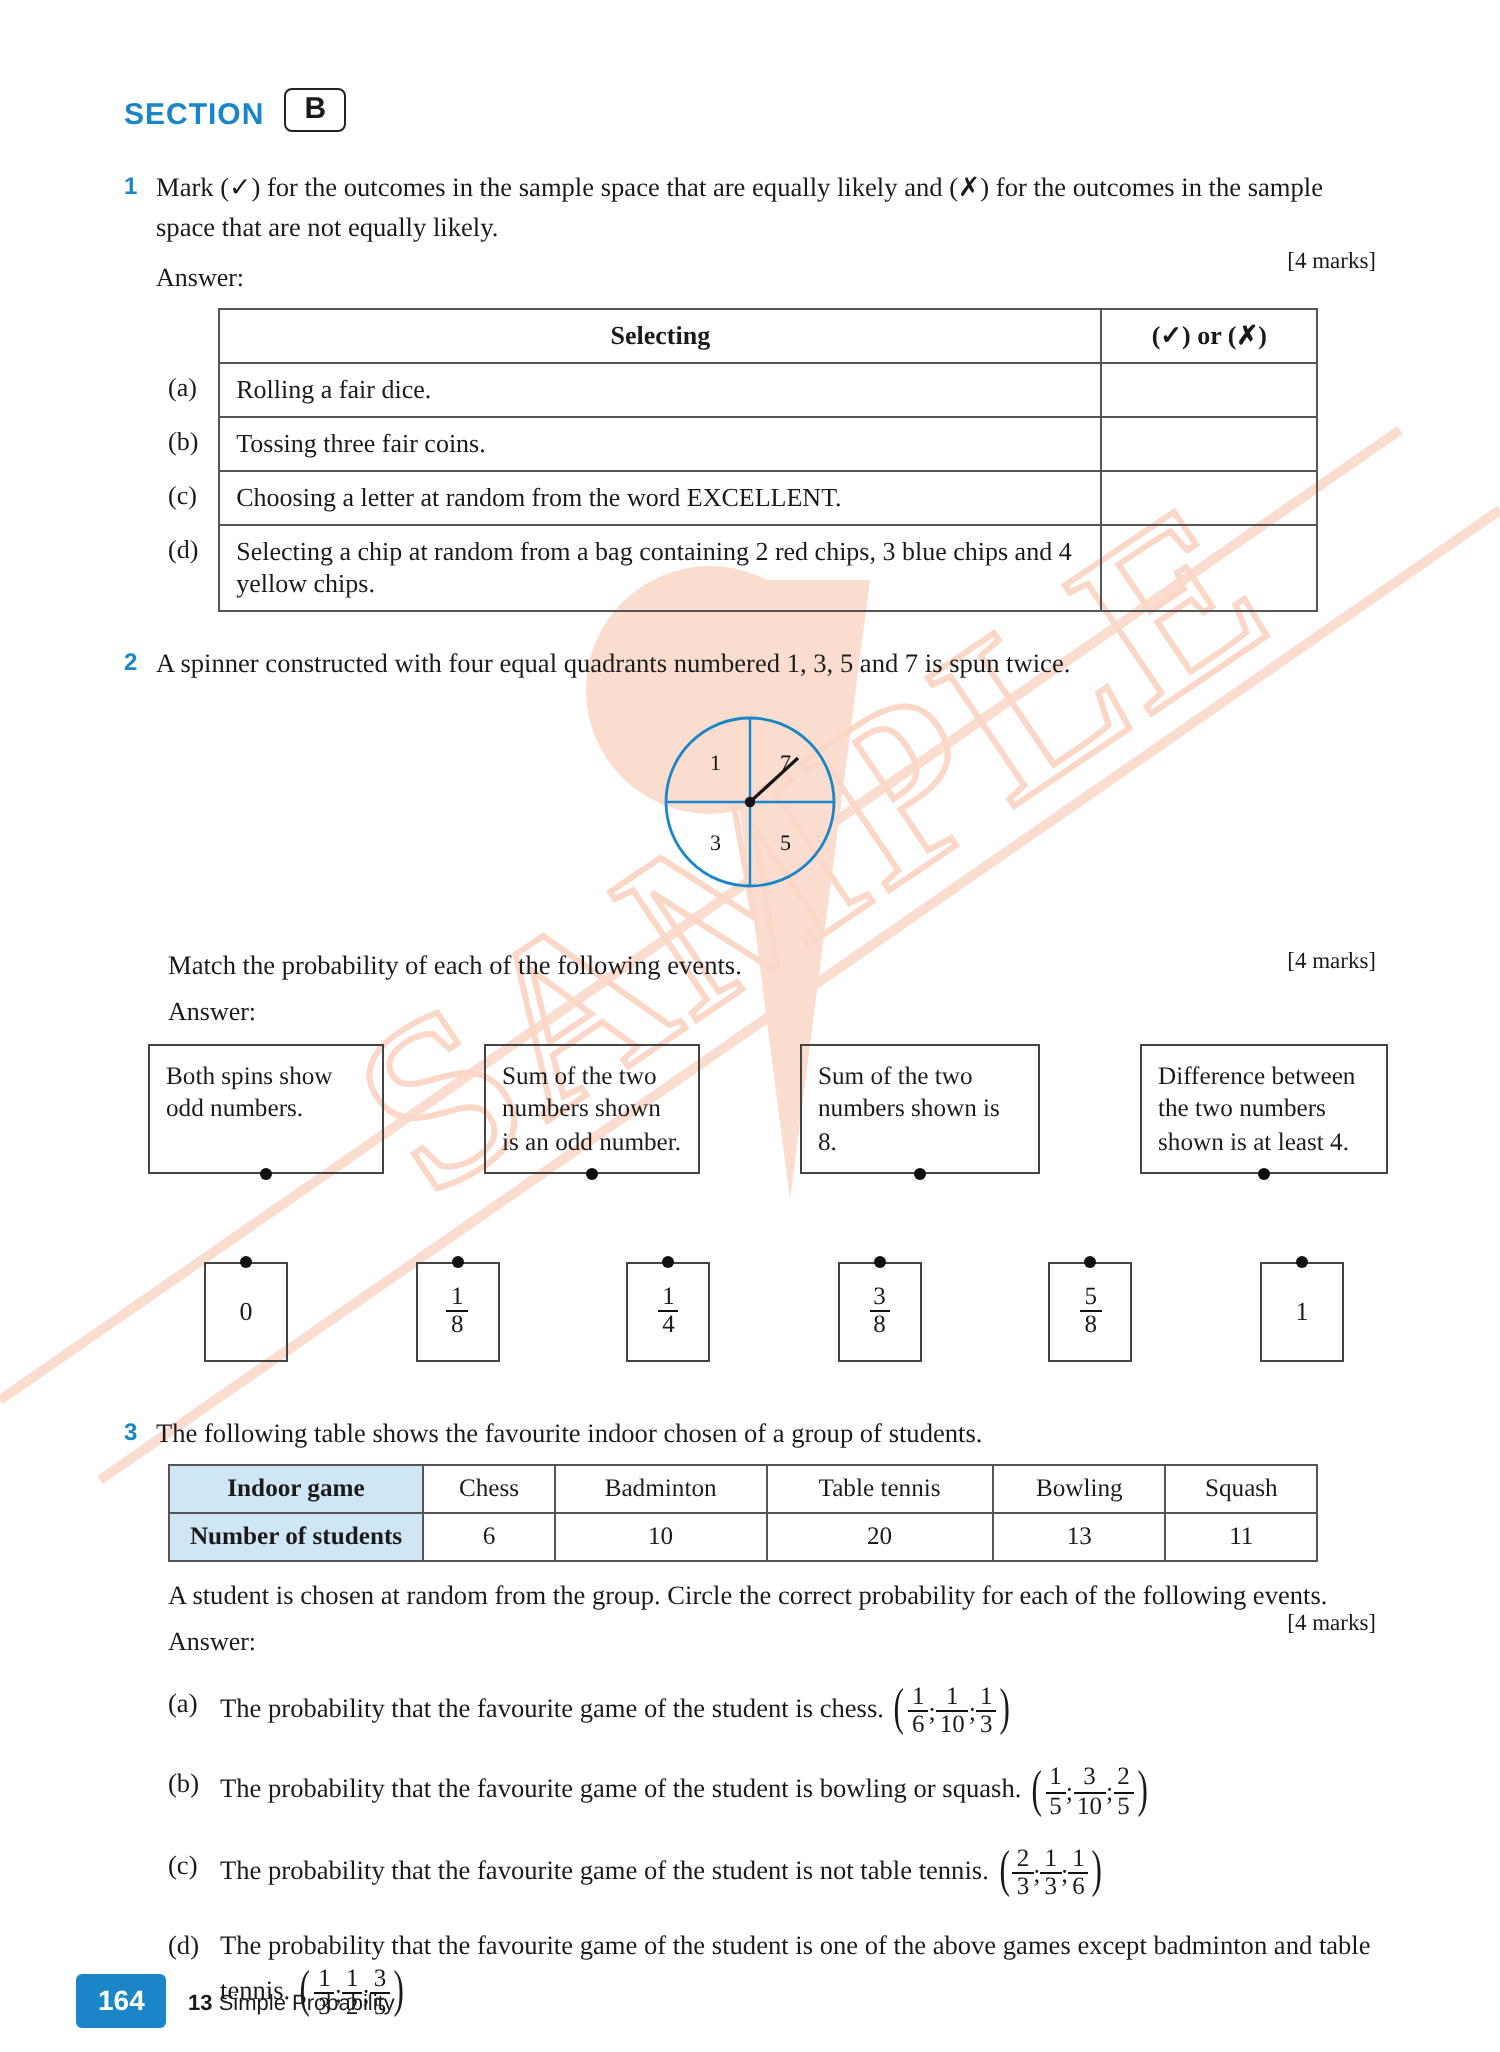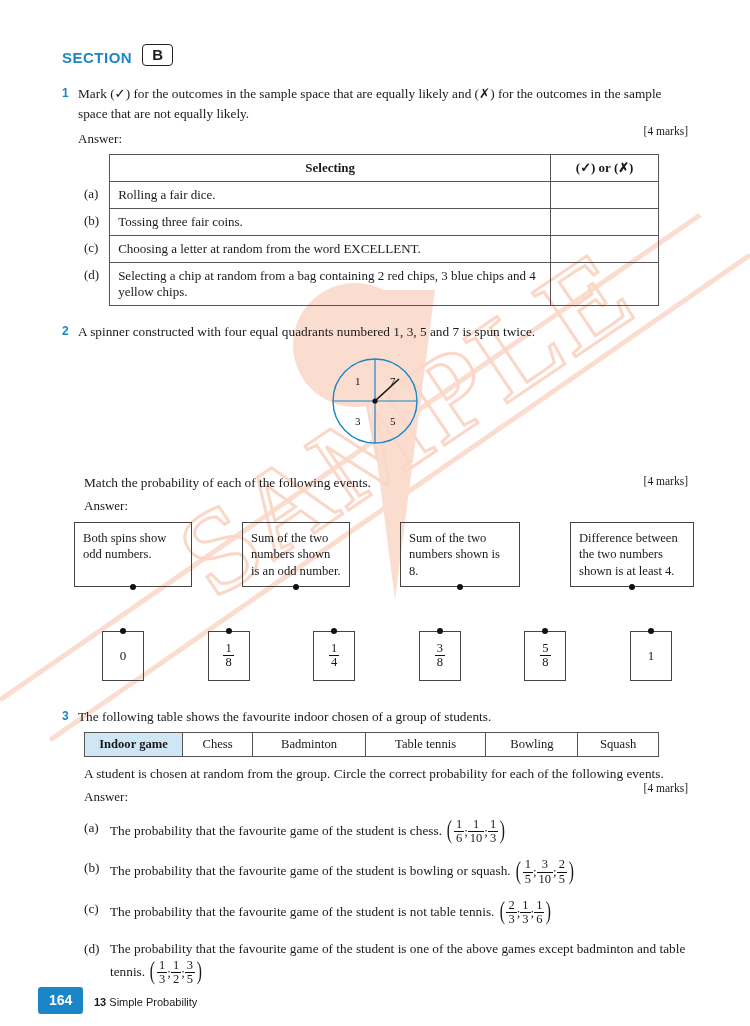--- a/index.html
+++ b/index.html
@@ -112,21 +112,21 @@
 
   
   table.games {
     border-collapse:collapse; margin-left:22px; margin-top:6px;
     font-size:12.6px; width:575px;
   }
   table.games td, table.games th {
     border:1px solid #555; padding:4px 6px; text-align:center;
   }
   table.games th.head {
-    background:#cfe6f5; font-weight:bold; width:98px; text-align:center;
+    background:#cfe6f5; font-weight:bold; width:127px; text-align:center;
   }
   .q3text { margin-top:9px; font-size:13.3px; }
 
   .sub { display:flex; margin-top:13px; font-size:13.3px; line-height:1.5; }
   .sub .slab { width:26px; flex:0 0 26px; }
   .sub .sbody { flex:1 1 auto; }
 
   .paren-frac {
     display:inline-flex; align-items:center; vertical-align:middle;
     font-size:13px;
@@ -308,20 +308,28 @@
   <table class="games">
     <tbody>
         <tr>
       <th class="head">Indoor game</th>
       <td>Chess</td>
       <td>Badminton</td>
       <td>Table tennis</td>
       <td>Bowling</td>
       <td>Squash</td>
     </tr>
+    <tr>
+      <th class="head">Number of students</th>
+      <td>6</td>
+      <td>10</td>
+      <td>20</td>
+      <td>13</td>
+      <td>11</td>
+    </tr>
   </tbody>
     </table>
 
   <div class="q3text" style="margin-left:22px;">A student is chosen at random from the group. Circle the correct probability for each of the following events.</div>
   <div style="margin-left:22px; text-align:right;">
     <span class="marks">[4 marks]</span>
   </div>
   <div class="answer-label" style="margin-left:22px;">Answer:</div>
 
   <div style="margin-left:22px;">

